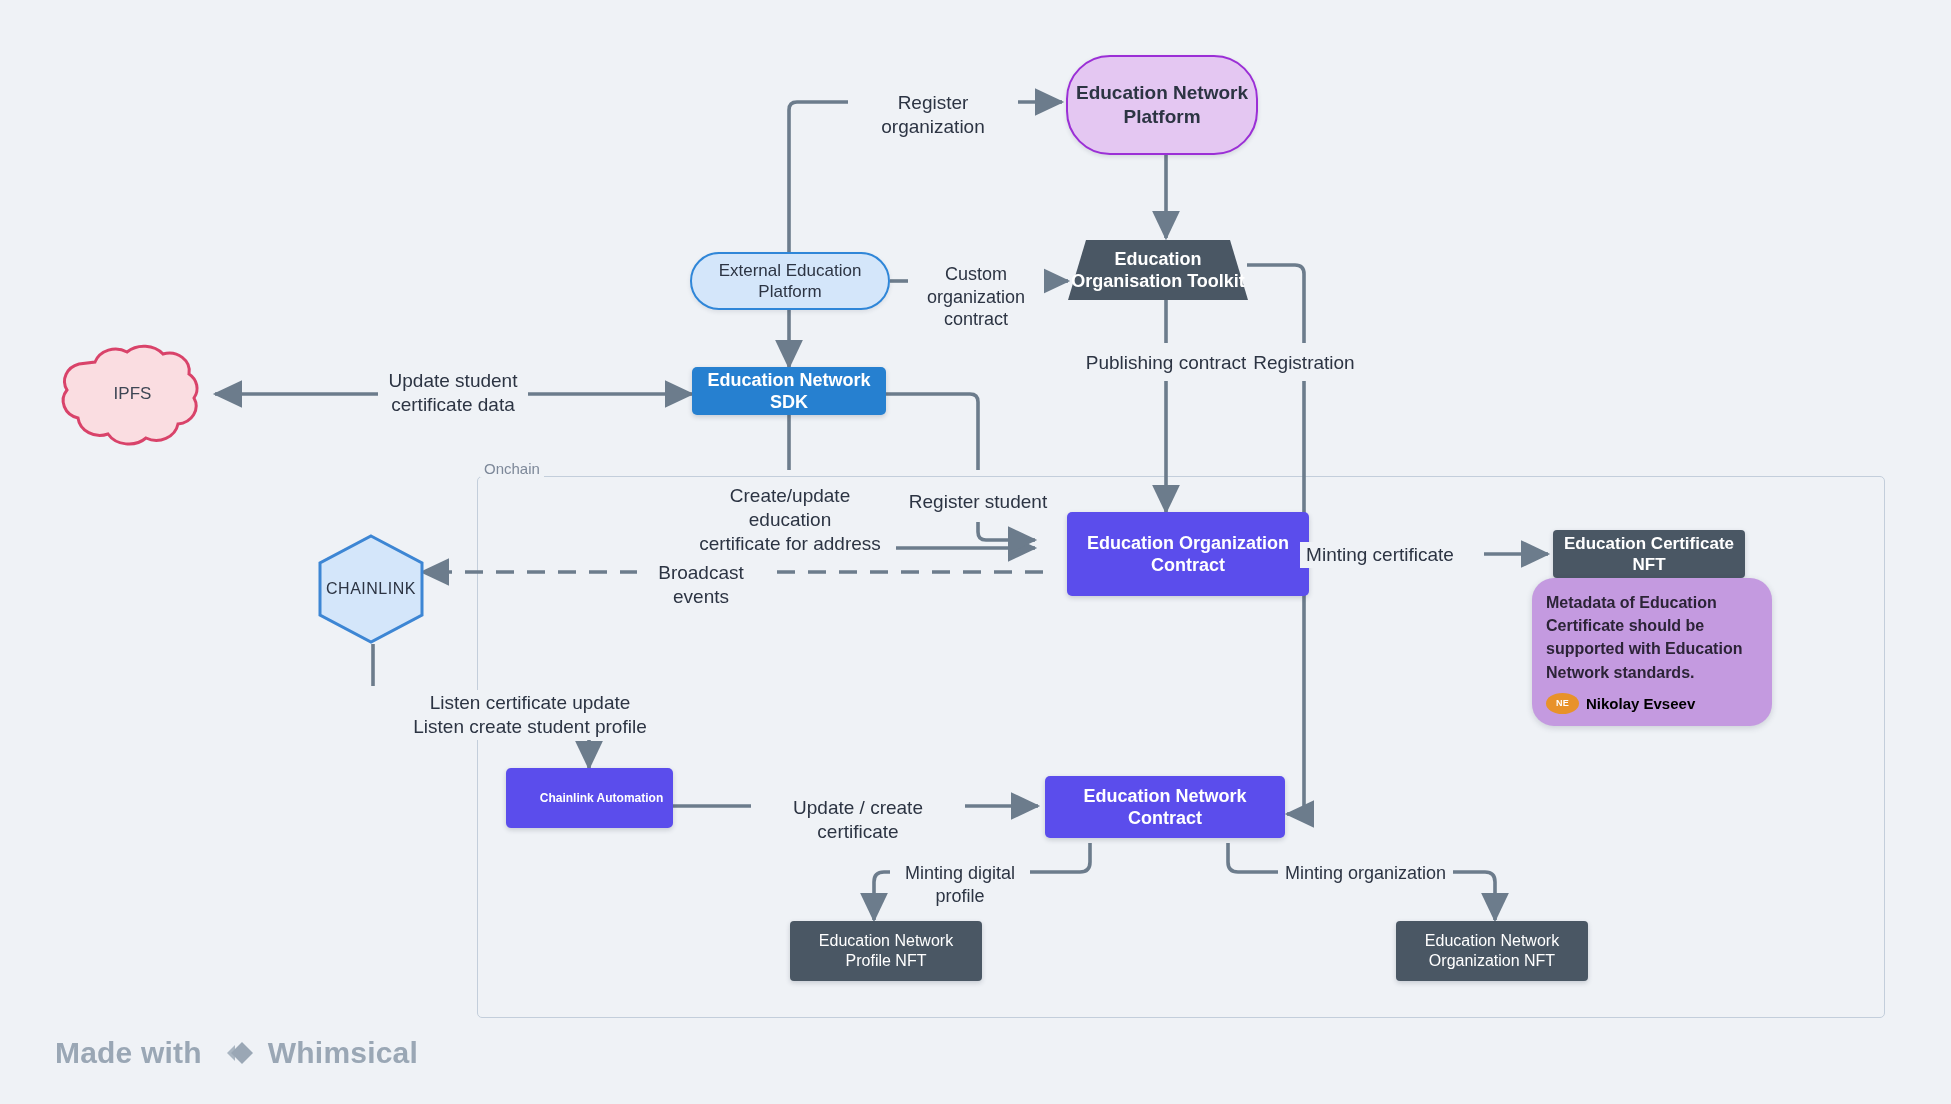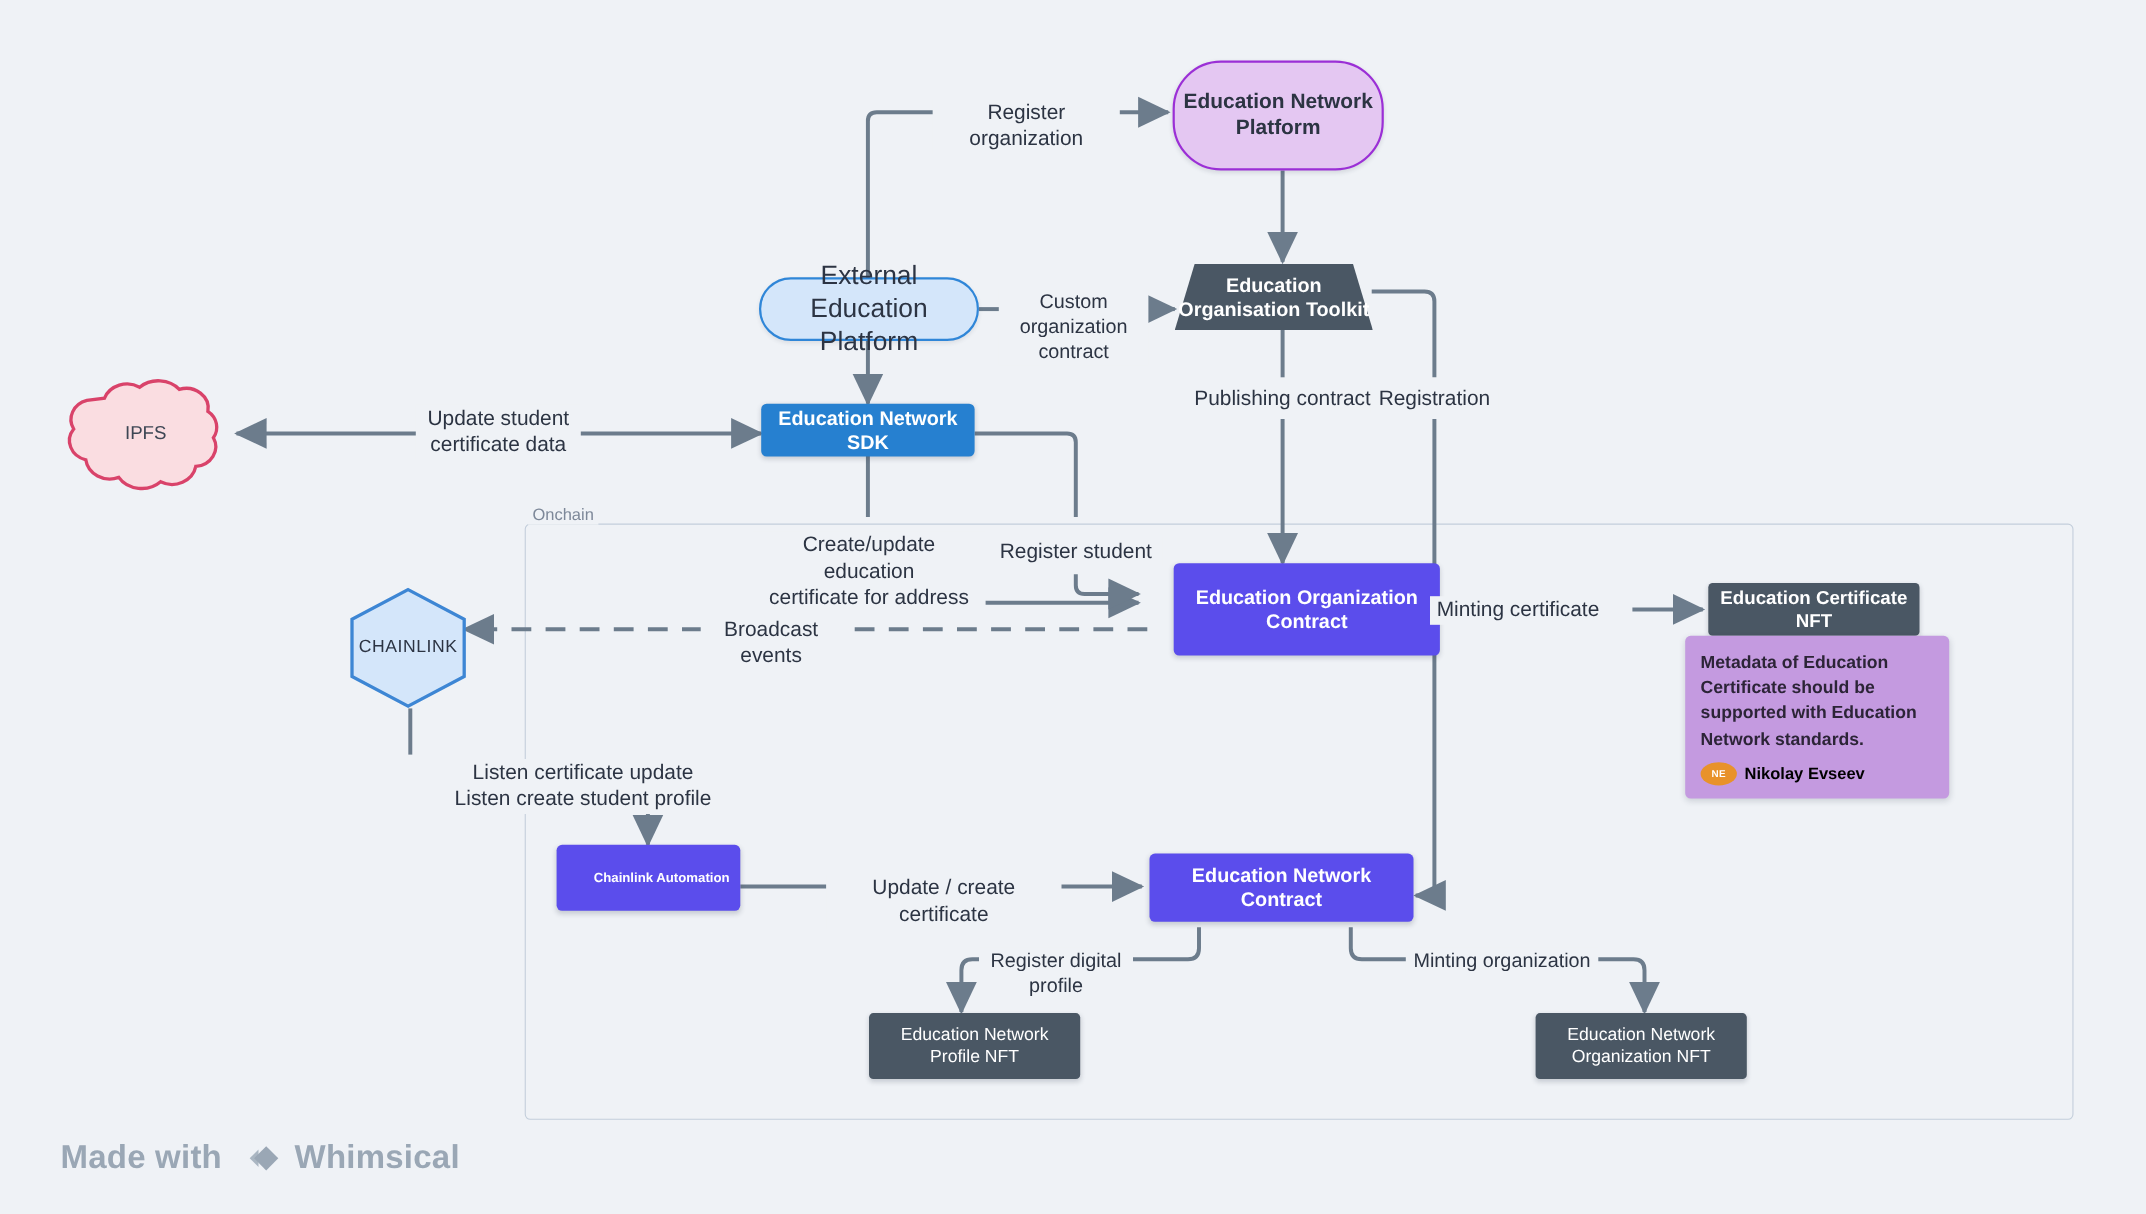--- a/index.html
+++ b/index.html
@@ -17,21 +17,21 @@
   .node .lbl{white-space:pre-line;line-height:1.25;}
 
   
   .pill-purple{
     background:#e4c7f2;border:2.5px solid #9b2fd6;border-radius:44px;
     color:#2c3443;font-weight:bold;font-size:19px;
     box-shadow:0 2px 4px rgba(40,50,70,.13);
   }
   .pill-blue{
     background:#d4e6fa;border:2px solid #2f86d8;border-radius:40px;
-    color:#2c3443;font-size:24px;
+    color:#2c3443;font-size:17px;
     box-shadow:0 2px 4px rgba(40,50,70,.10);
   }
   .box-dark{
     background:#4a5764;border-radius:4px;color:#fff;font-size:18px;
     box-shadow:0 2px 5px rgba(40,50,70,.2);
   }
   .box-blue{
     background:#2680d0;border-radius:5px;color:#fff;font-size:18px;font-weight:bold;
     box-shadow:0 2px 5px rgba(40,50,70,.2);
   }
@@ -195,21 +195,21 @@
   </div>
 
   <div class="node box-indigo" style="left:1043px;top:512px;width:242px;height:84px;margin-left:24px;">
     <span class="lbl">Education Organization Contract</span>
   </div>
 
   <div class="node box-dark" style="left:1553px;top:530px;width:192px;height:48px;">
     <span class="lbl" style="font-weight:bold;font-size:17px;">Education Certificate NFT</span>
   </div>
 
-  <div class="sticky" style="left:1532px;top:578px;width:240px;">
+  <div class="sticky" style="left:1532px;top:578px;width:240px;border-radius:22px;">
     <div class="ctext">Metadata of Education Certificate should be supported with Education Network standards.</div>
     <div class="author">
       <span class="avatar">NE</span>
       <span class="aname">Nikolay Evseev</span>
     </div>
   </div>
 
   <div class="node box-indigo" style="left:506px;top:768px;width:167px;height:60px;">
     <span class="lbl" style="font-size:12px;padding-left:24px;">Chainlink Automation</span>
   </div>
@@ -247,21 +247,21 @@
 
   <div class="elabel" style="left:637px;top:560px;width:128px;">Broadcast events</div>
 
   <div class="elabel" style="left:1300px;top:542px;width:160px;">Minting certificate</div>
 
   <div class="elabel" style="left:367px;top:690px;width:326px;">Listen certificate update
 Listen create student profile</div>
 
   <div class="elabel" style="left:751px;top:795px;width:214px;">Update / create certificate</div>
 
-  <div class="elabel" style="left:890px;top:861px;width:140px;font-size:18px;">Register digital profile</div>
+  <div class="elabel" style="left:890px;top:861px;width:140px;font-size:18px;">Minting digital profile</div>
 
   <div class="elabel" style="left:1278px;top:861px;width:175px;font-size:18px;">Minting organization</div>
 
   <div id="footer">
     <span>Made with</span>
     <span class="wlogo">
       <svg width="40" height="34" viewBox="0 0 40 34">
         <path d="M12,17 L20,9 L20,25 Z" fill="#aab6c2"></path>
         <path d="M16,17 L27,6 L38,17 L27,28 Z" fill="#9aa7b5"></path>
       </svg>

